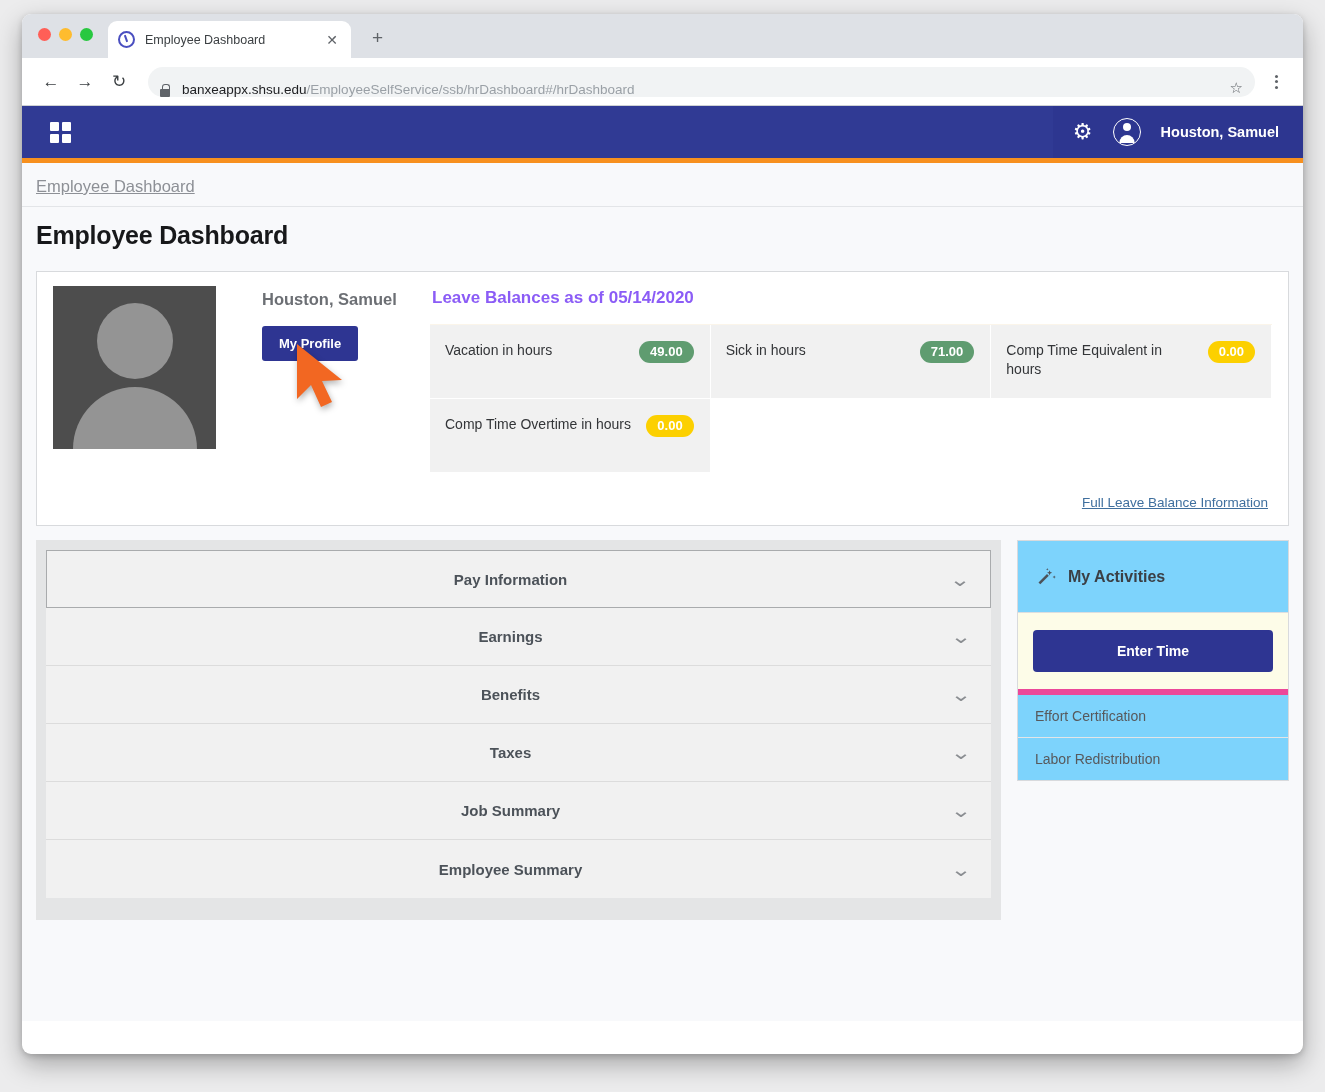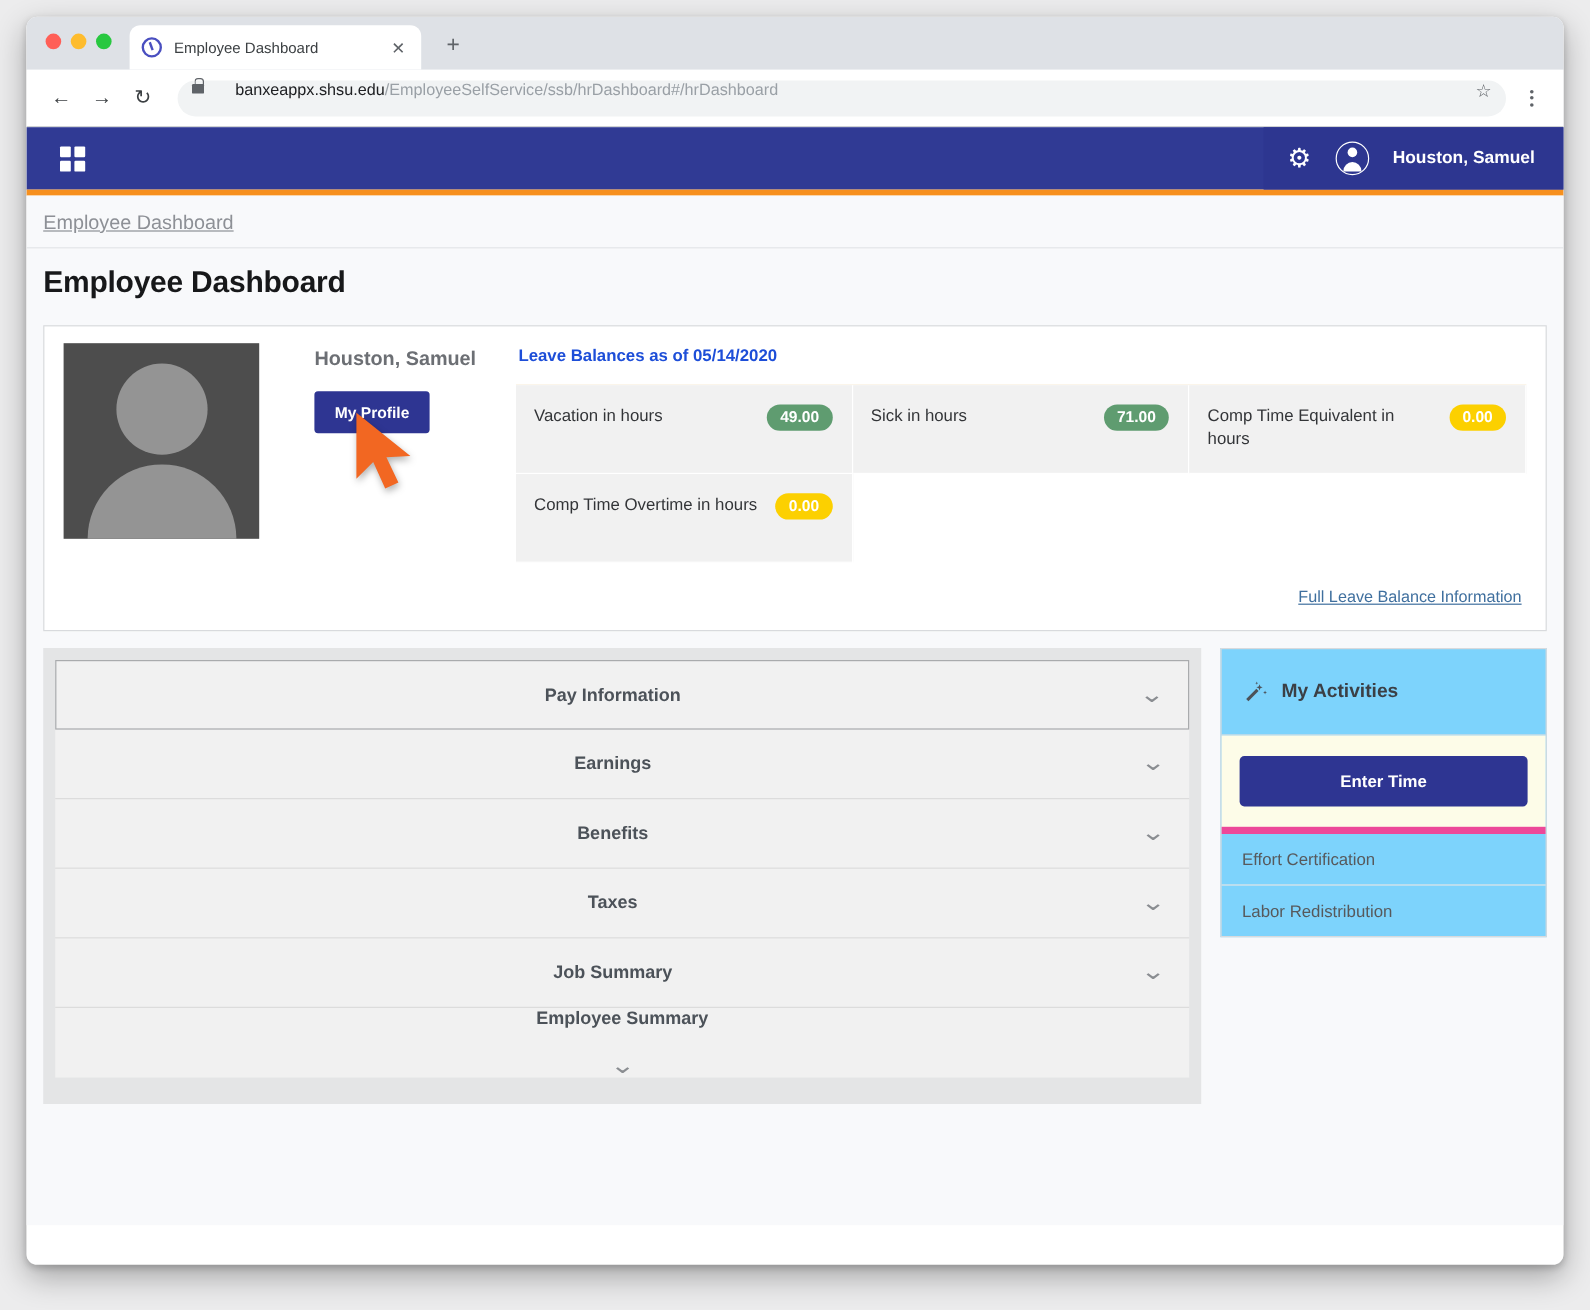--- a/index.html
+++ b/index.html
@@ -88,24 +88,23 @@
   .navbtn {
     width: 30px; height: 30px; flex: none;
     display: flex; align-items: center; justify-content: center;
     color: #3c4043; font-size: 17px;
     margin-right: 4px;
   }
   .urlbox {
     flex: 1; height: 30px;
     background: #f1f3f4;
     border-radius: 15px;
-    display: flex; align-items: flex-start;
+    display: flex; align-items: flex-end;
     padding: 0 12px;
     margin: 0 8px 0 10px;
-    gap: 14px;
   }
   .lock {
     width: 10px; height: 8px;
     background: #5f6368;
     border-radius: 1px;
     position: relative; flex: none;
     margin-right: 12px; margin-top: 3px;
   }
   .lock::before {
     content: "";
@@ -242,21 +241,21 @@
     position: absolute;
     left: 78px; top: 56px;
     width: 58px; height: 68px;
     pointer-events: none;
     filter: drop-shadow(1px 3px 3px rgba(0,0,0,.30));
   }
 
   
   .leave { flex: 1; padding-left: 6px; }
   .leave-title {
-    font-size: 14px; font-weight: bold; color: #1d4ed8;
+    font-size: 17px; font-weight: bold; color: #8b5cf6;
     margin: 2px 0 16px 2px;
   }
   .leave-grid {
     display: grid;
     grid-template-columns: repeat(3, 1fr);
     border-top: 1px solid #fbf5ea;
   }
   .leave-cell {
     background: #f1f1f1;
     border-right: 1px solid #fff;
@@ -293,21 +292,21 @@
     text-align: center;
   }
   .accordion { background: #f1f1f1; }
   .acc-item {
     height: 58px;
     display: flex; align-items: center;
     padding: 0 22px 0 22px;
     border-bottom: 1px solid #dcdcdc;
     cursor: pointer;
   }
-  .acc-item:last-child { border-bottom: none; flex-direction: column; }
+  .acc-item:last-child { border-bottom: none; }
   .acc-item.active {
     border: 1px solid #a9abad;
     box-shadow: inset 0 0 0 1px #f1f1f1;
   }
   .acc-label {
     font-size: 15px; font-weight: bold; color: #4c5259;
     flex: 1;
   }
   .chev {
     color: #8a8d91; font-size: 19px; line-height: 1;

